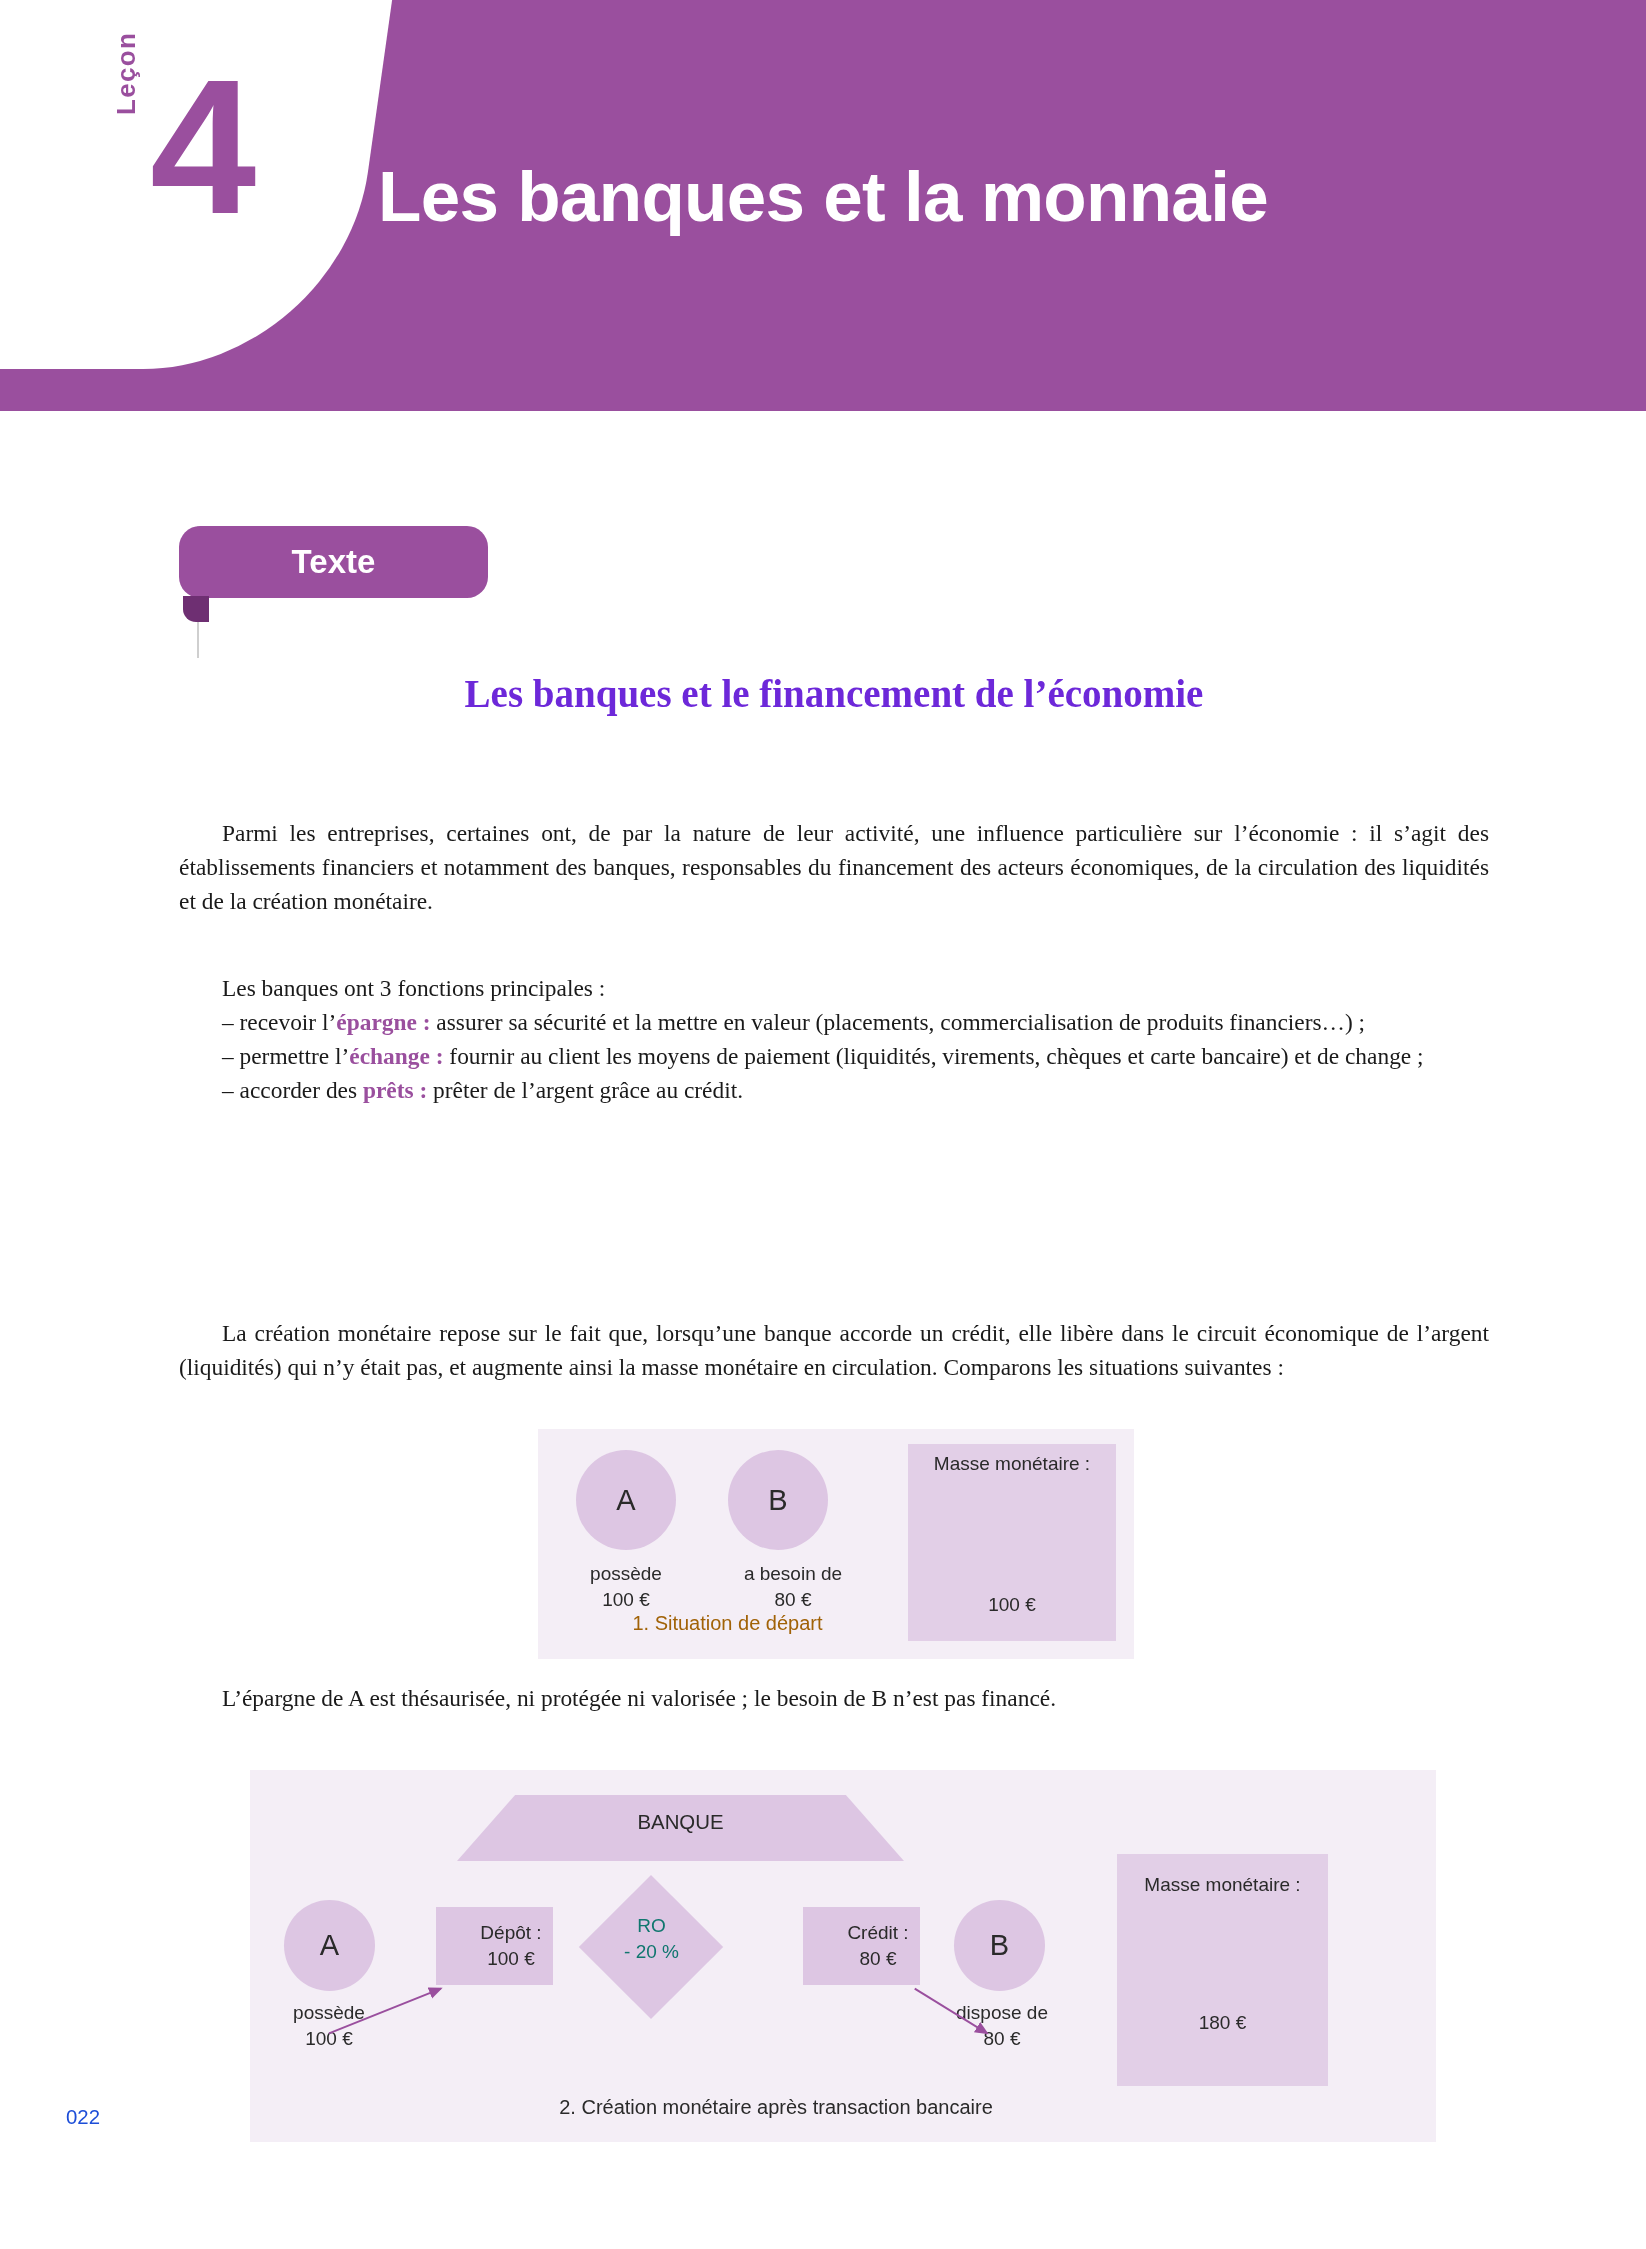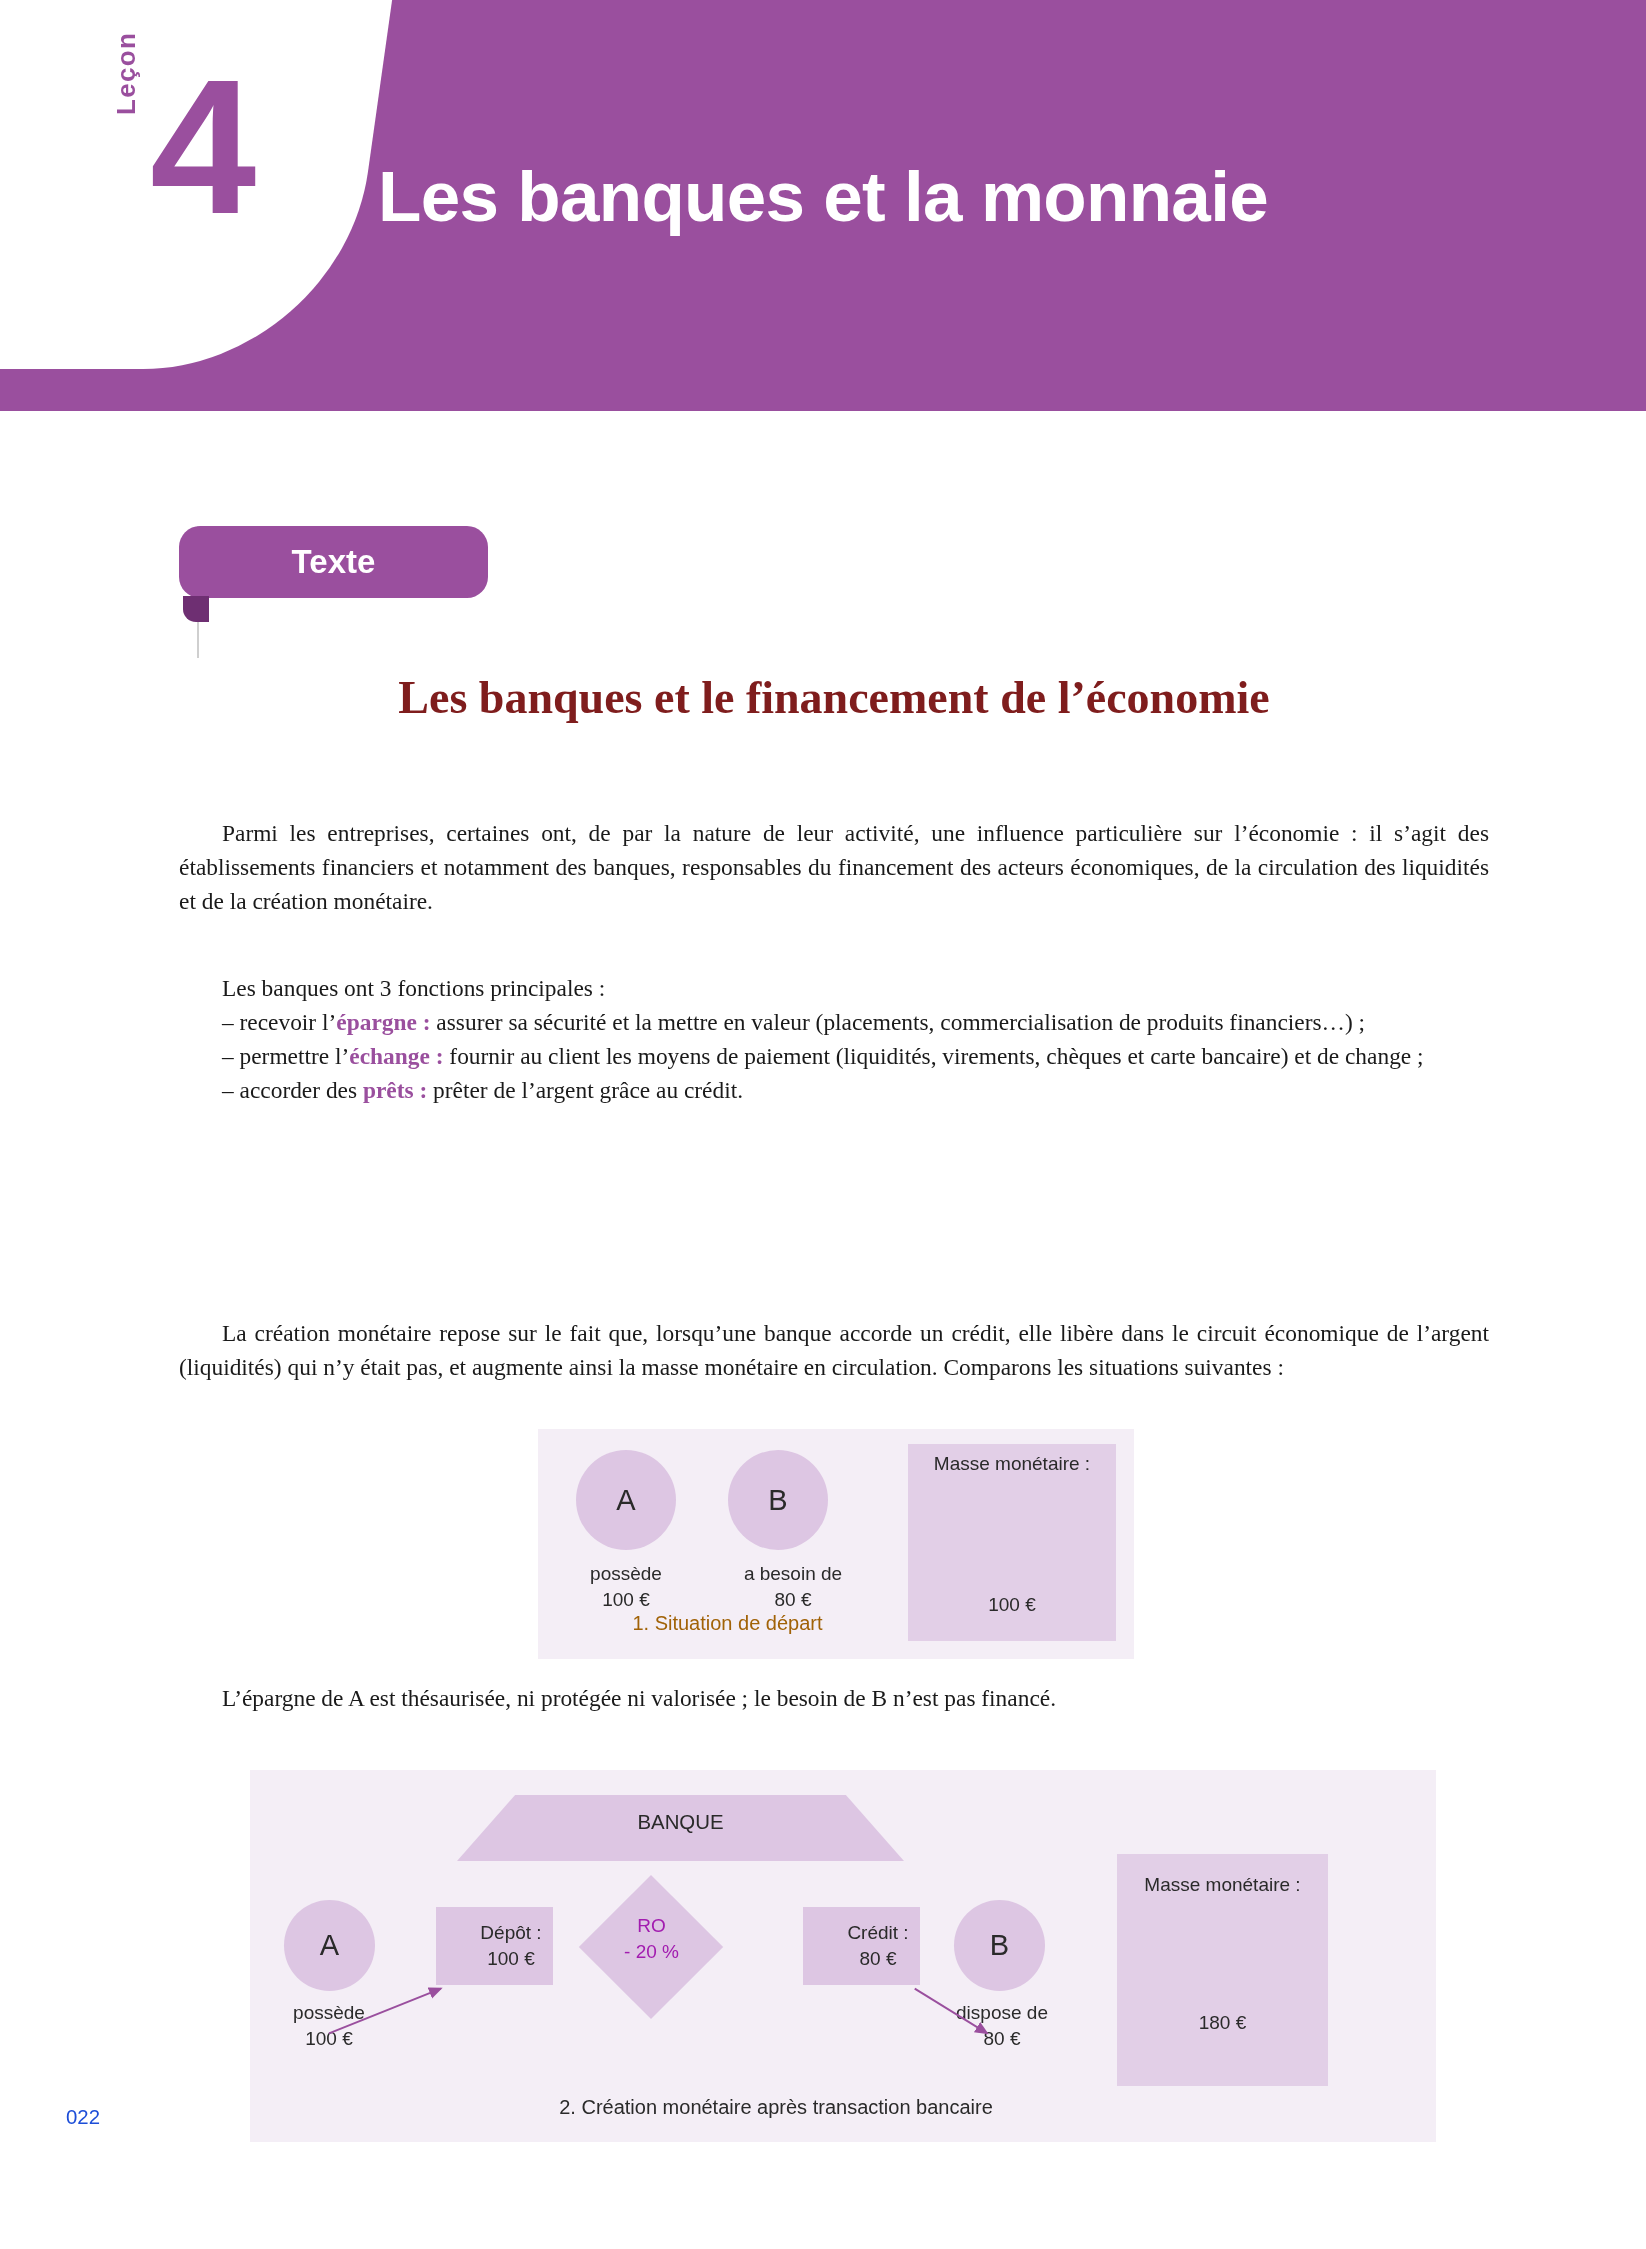--- a/index.html
+++ b/index.html
@@ -114,22 +114,22 @@
 
   
   .article-title {
     position: absolute;
     left: 179px;
     top: 671px;
     width: 1310px;
     text-align: center;
     font-family: "Liberation Serif", serif;
     font-weight: bold;
-    font-size: 46px;
-    color: #7f1d1d;
+    font-size: 39px;
+    color: #6d28d9;
   }
 
   .body-text {
     position: absolute;
     left: 179px;
     width: 1310px;
     font-family: "Liberation Serif", serif;
     font-size: 23.4px;
     line-height: 34px;
     color: #1a1a1a;
@@ -334,21 +334,21 @@
   }
   .fig2 .diamond-text {
     position: absolute;
     left: 329px;
     top: 143px;
     width: 145px;
     text-align: center;
     font-family: "Liberation Sans", sans-serif;
     font-size: 19px;
     line-height: 26px;
-    color: #a21caf;
+    color: #0f766e;
   }
   .fig2 .masse-box {
     position: absolute;
     left: 867px;
     top: 84px;
     width: 211px;
     height: 232px;
     background: #e2cfe7;
   }
   .fig2 .masse-label {

